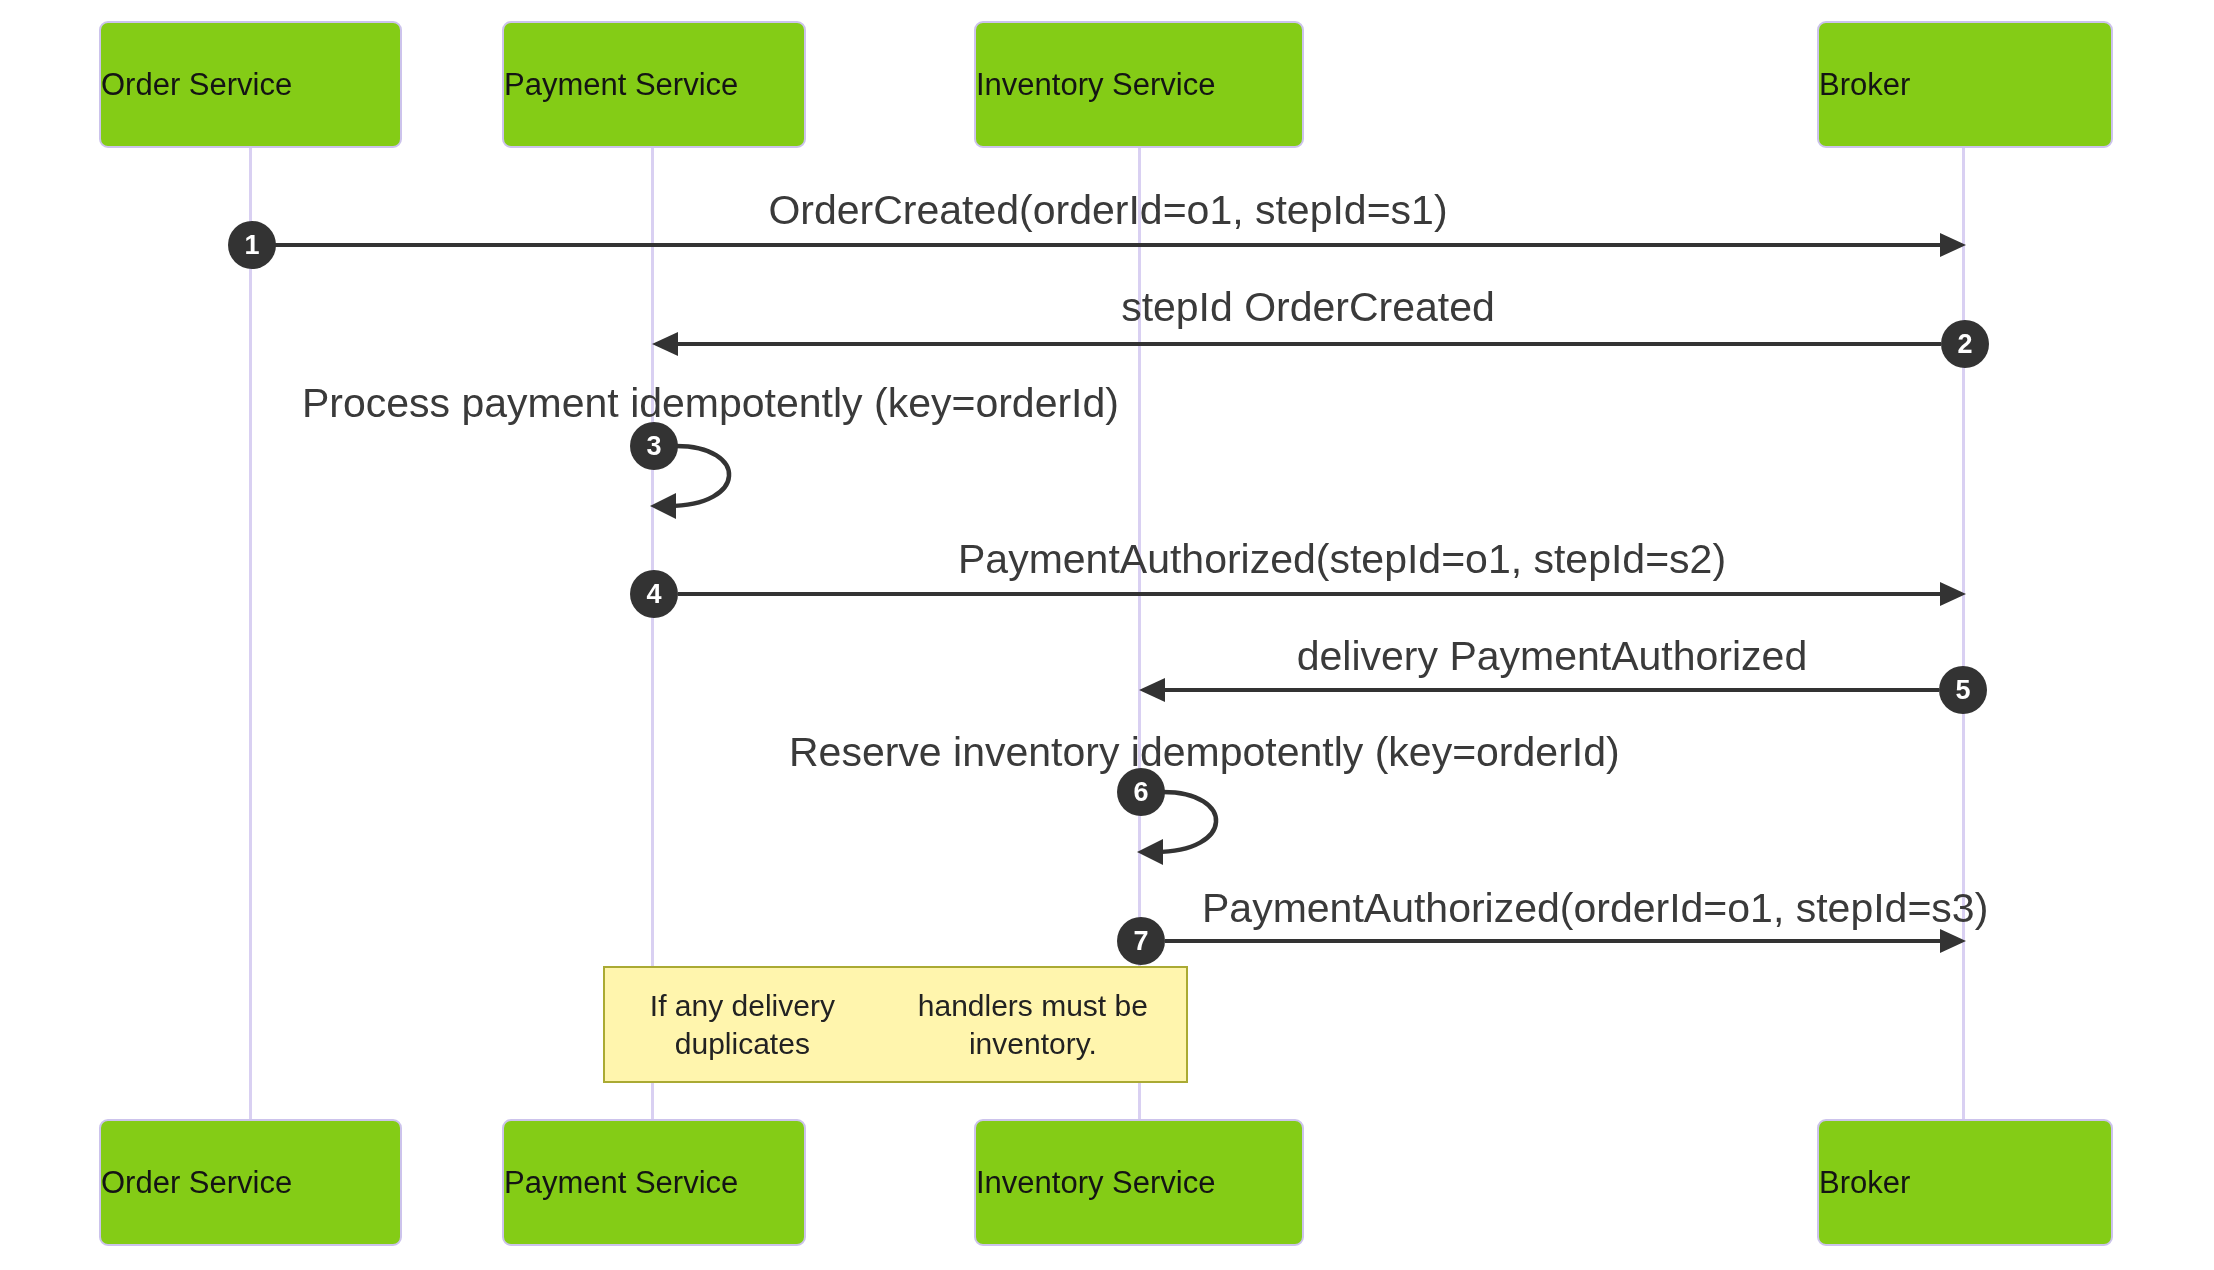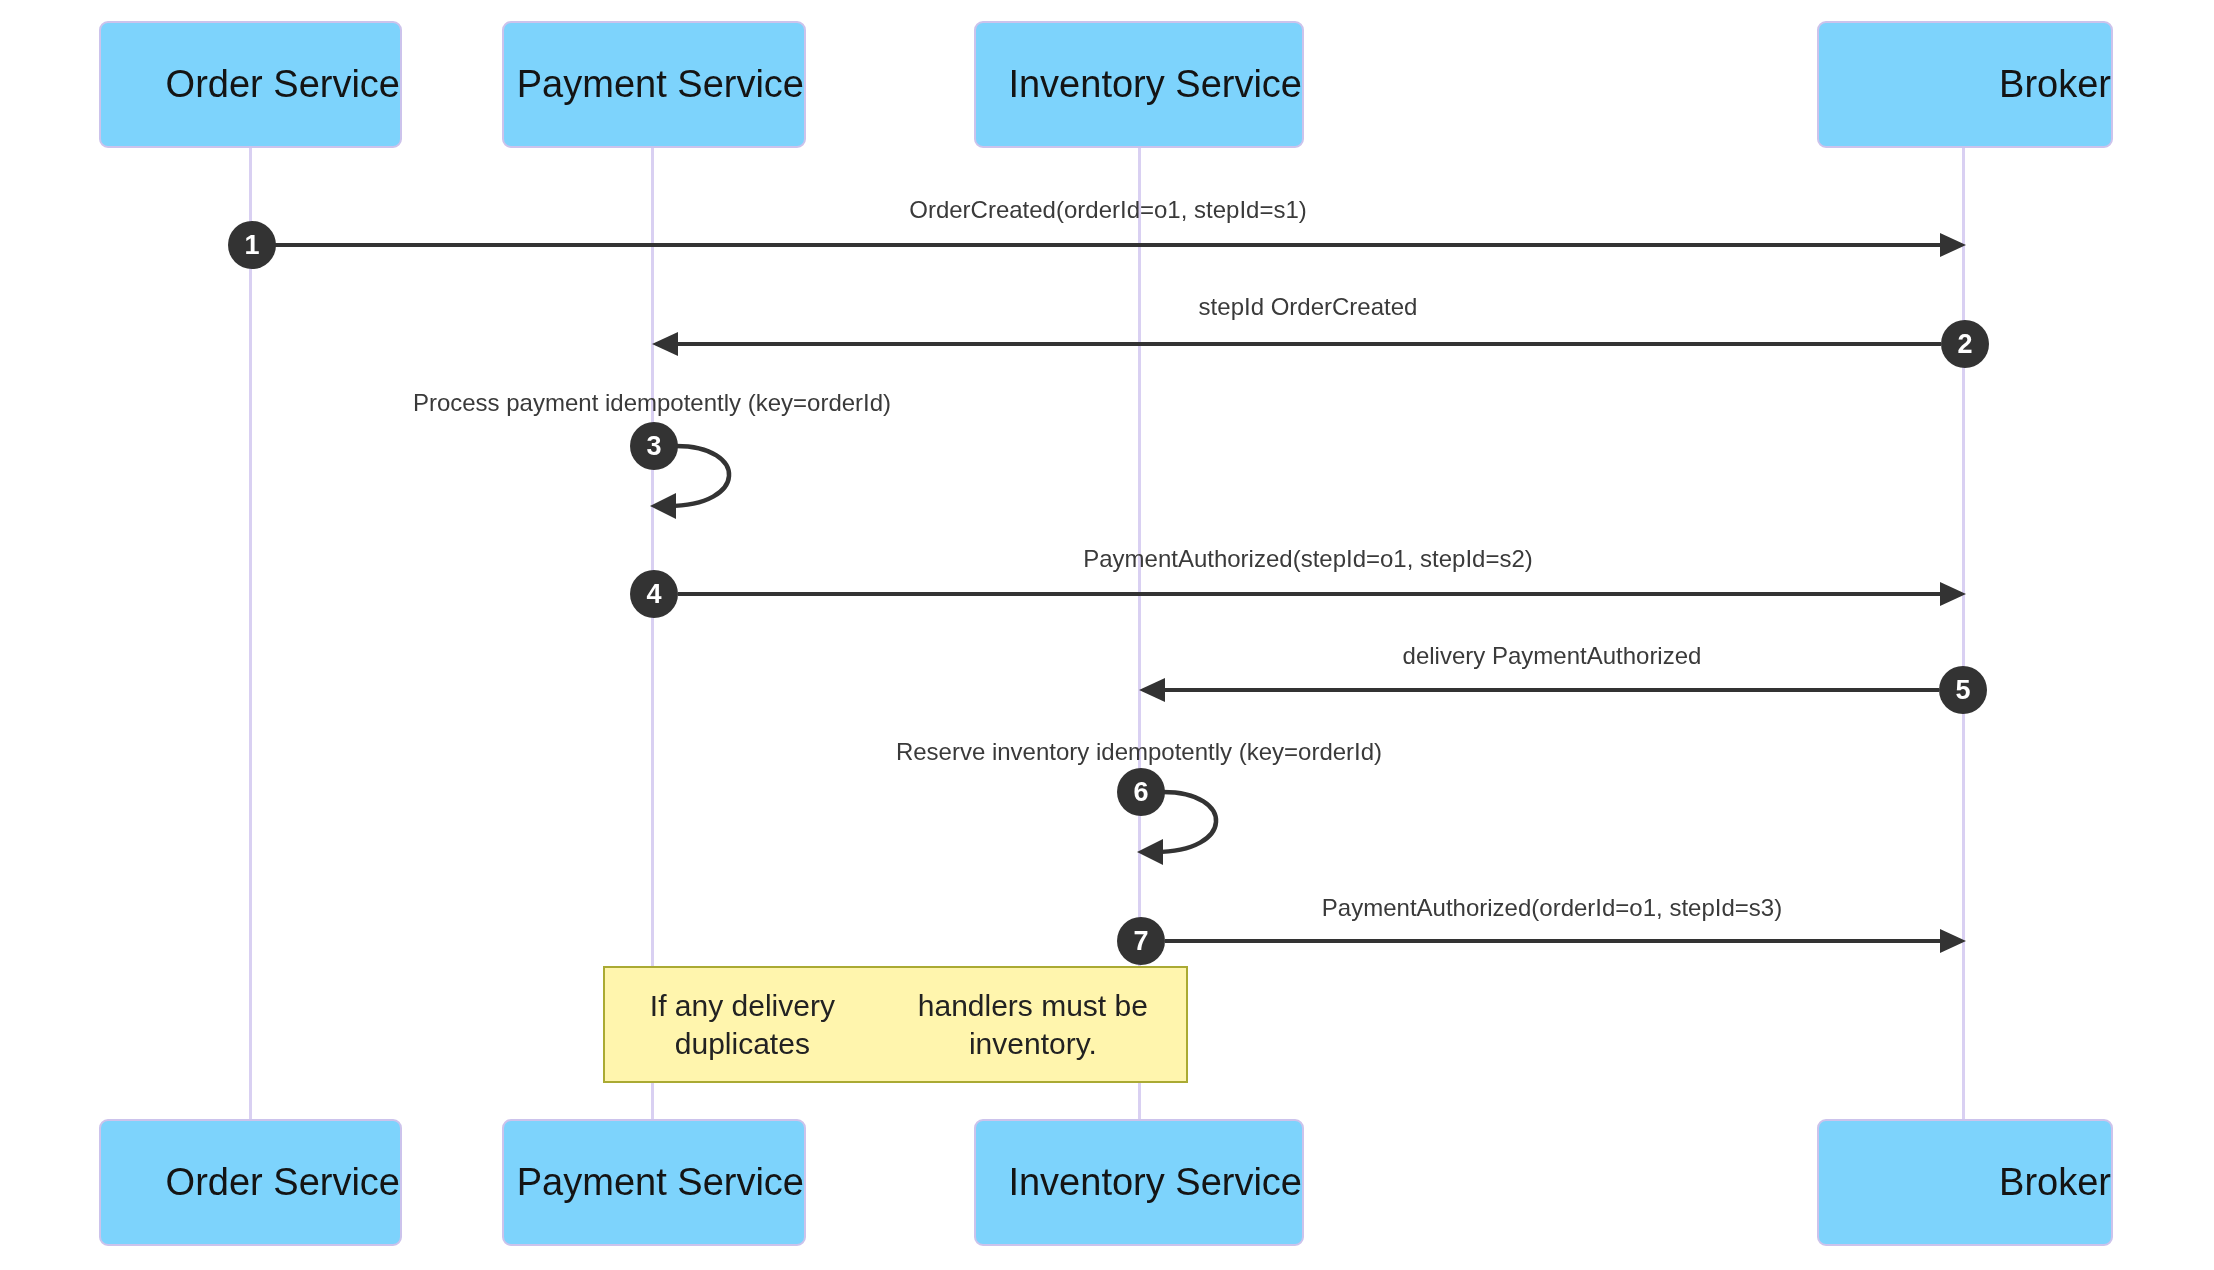--- a/index.html
+++ b/index.html
@@ -9,30 +9,30 @@
     background:#ffffff;
     font-family:"Liberation Sans","DejaVu Sans",sans-serif;
     overflow:hidden;
   }
   .lifeline{
     position:absolute;top:148px;height:973px;width:3px;
     background:#d9d0f2;
   }
   .actor{
     position:absolute;height:127px;
-    background:#7dd3fc;
+    background:#84cc16;
     border:2px solid #ccc3ec;
     border-radius:9px;
     box-sizing:border-box;
-    display:flex;align-items:center;justify-content:flex-end;
-    font-size:38px;color:#141414;
+    display:flex;align-items:center;justify-content:flex-start;
+    font-size:31px;color:#141414;
   }
   .mlabel{
     position:absolute;width:700px;text-align:center;
-    font-size:24px;line-height:36px;color:#3a3a3a;
+    font-size:41px;line-height:36px;color:#3a3a3a;
     white-space:nowrap;
   }
   .mline{
     position:absolute;height:4px;background:#333333;
   }
   .ah-right{
     position:absolute;width:0;height:0;
     border-top:12px solid transparent;border-bottom:12px solid transparent;
     border-left:26px solid #333333;
   }

